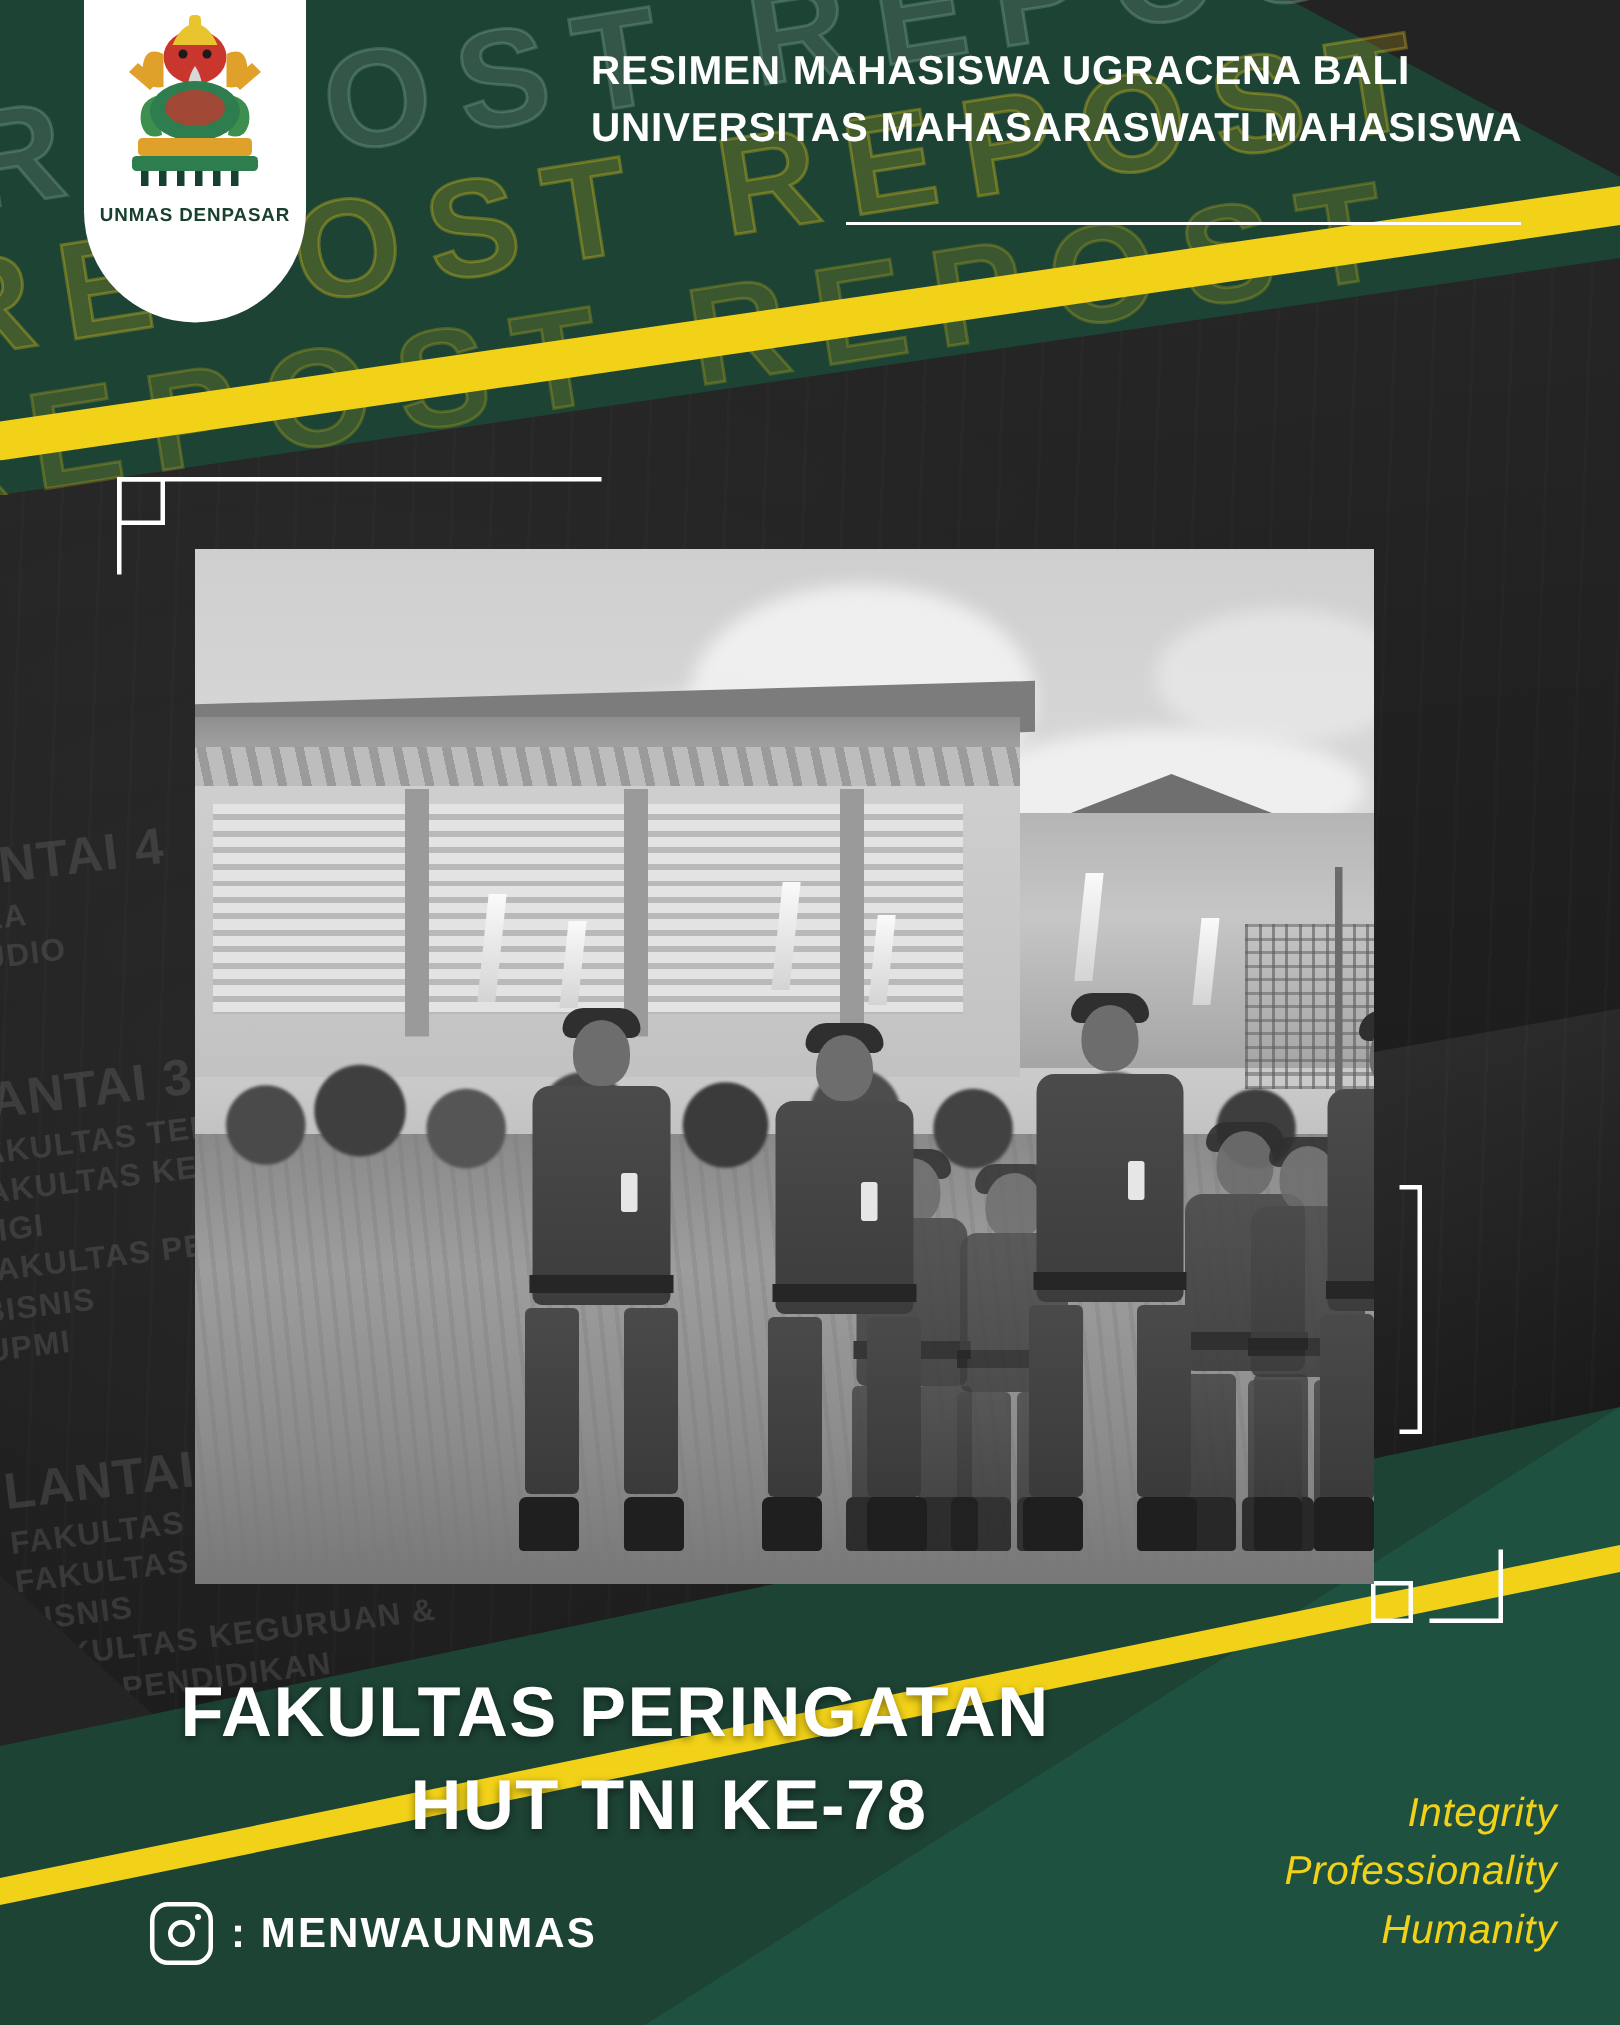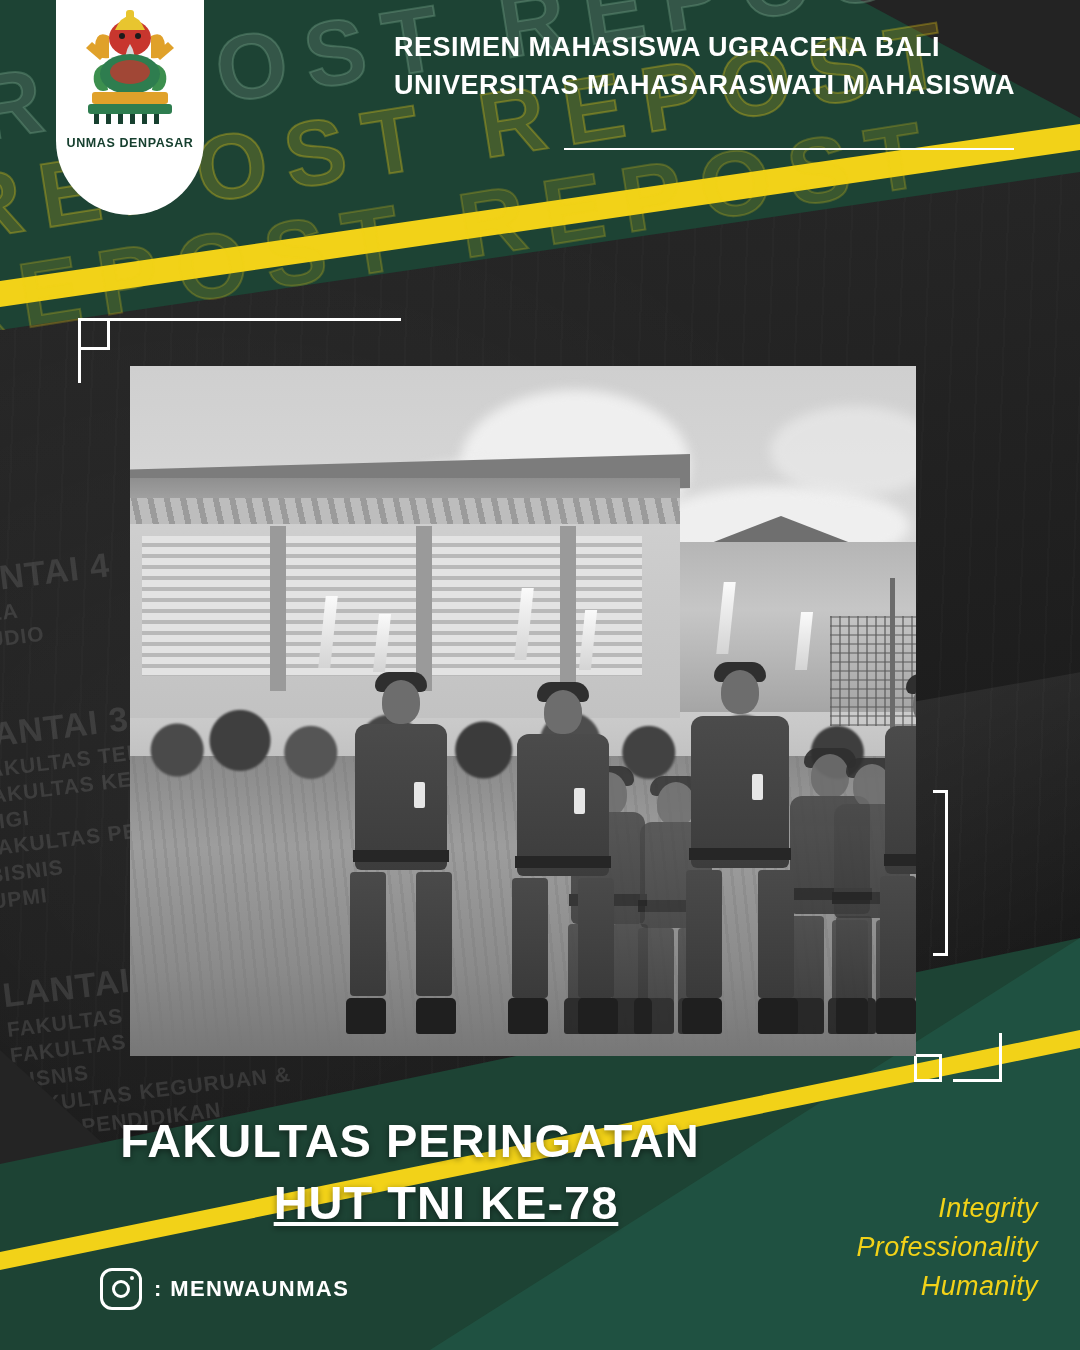--- a/index.html
+++ b/index.html
@@ -401,21 +401,21 @@
     z-index: 7;
   }
   .title-block .tl {
     color: #ffffff;
     font-weight: bold;
     font-size: 47px;
     letter-spacing: 1px;
     line-height: 1.32;
     text-shadow: 0 2px 6px rgba(0,0,0,0.45);
   }
-  .title-block .tl-2 { padding-left: 72px; text-decoration: underline; }
+  .title-block .tl-2 { padding-left: 72px; }
 
   
   .motto {
     position: absolute;
     right: 42px;
     bottom: 44px;
     text-align: right;
     z-index: 7;
   }
   .motto .m-line {
@@ -457,21 +457,21 @@
     content: "";
     position: absolute;
     right: 5px; top: 5px;
     width: 4px; height: 4px;
     background: #ffffff;
     border-radius: 50%;
   }
   .ig-handle {
     color: #ffffff;
     font-weight: bold;
-    font-size: 22px;
+    font-size: 28px;
     letter-spacing: 1.4px;
   }
 </style>
 </head>
 <body>
 
 <div class="poster">
 
   <div class="bg-photo"></div>
   <div class="ghost-glass"></div>

